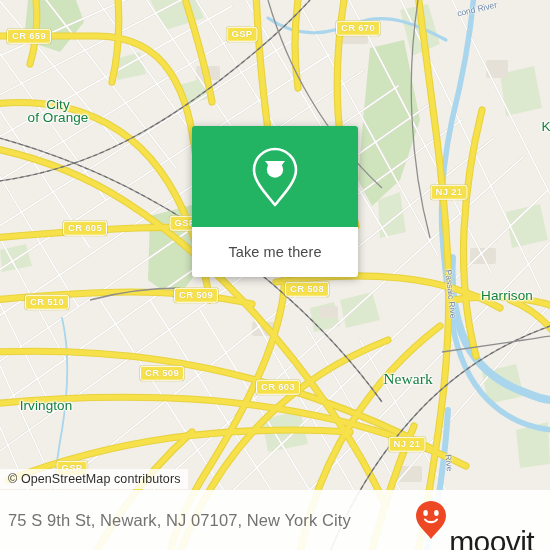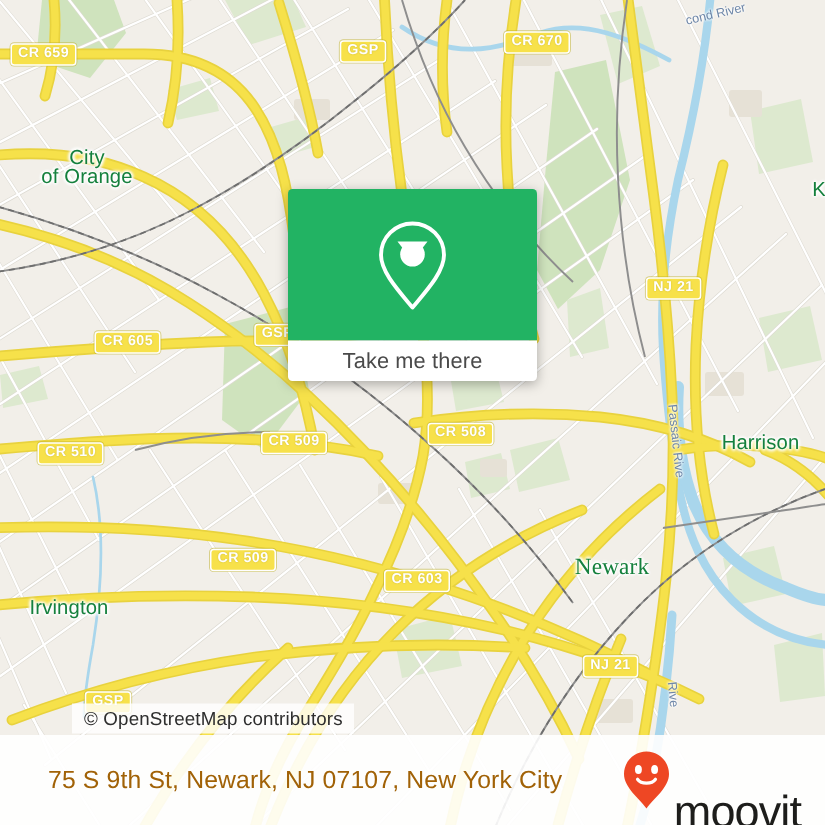--- a/index.html
+++ b/index.html
@@ -30,39 +30,39 @@
           padding:1px 4px 1.5px 4px;line-height:10px;white-space:nowrap;
           box-shadow:0 0 0 .6px rgba(190,175,40,.55);
           text-shadow:0 0 1px rgba(140,125,20,.45);}
 
   
   #callout{position:absolute;left:192px;top:126px;width:166px;
            border-radius:3px;
            filter:drop-shadow(0 2px 4px rgba(0,0,0,.30));}
   #callout-green{height:101px;background:#22b363;border-radius:3px 3px 0 0;
                  display:flex;align-items:center;justify-content:center;}
-  #callout-white{height:27px;background:#ffffff;border-radius:0 0 3px 3px;
+  #callout-white{height:50px;background:#ffffff;border-radius:0 0 3px 3px;
                  display:flex;align-items:center;justify-content:center;}
   #callout-label{color:#4a4a4a;font-size:14.5px;letter-spacing:.1px;}
   #callout-tail{position:absolute;left:50%;top:161px;margin-left:-10px;
                 width:0;height:0;border-left:10px solid transparent;
                 border-right:10px solid transparent;
                 border-top:13px solid #ffffff;}
 
   
   #attrib{position:absolute;left:0;top:469px;
           background:rgba(255,255,255,.80);
           color:#2e2e2e;font-size:12.5px;letter-spacing:.1px;
-          padding:3px 7px 3px 8px;margin-left:48px;}
+          padding:3px 7px 3px 8px;}
 
   
   #footer{position:absolute;left:0;right:0;top:490px;height:60px;
           background:rgba(255,255,255,.90);
           display:flex;align-items:center;}
-  #footer-address{margin-left:32px;color:#a16207;font-size:16.5px;
+  #footer-address{margin-left:8px;color:#737373;font-size:16.5px;
                   letter-spacing:.1px;white-space:nowrap;}
   #footer-logo{position:absolute;right:16px;top:50%;
                transform:translateY(-50%);display:flex;align-items:center;}
   #logo-word{color:#1d1d1b;font-size:30px;font-weight:normal;letter-spacing:-.6px;
              margin-left:1px;line-height:30px;margin-top:44px;}
 </style>
 </head>
 <body>
 
 <div id="app">

